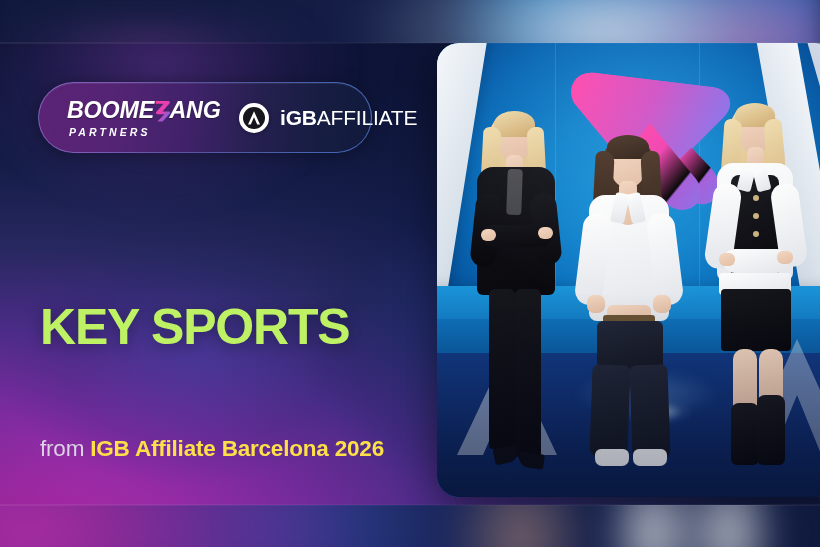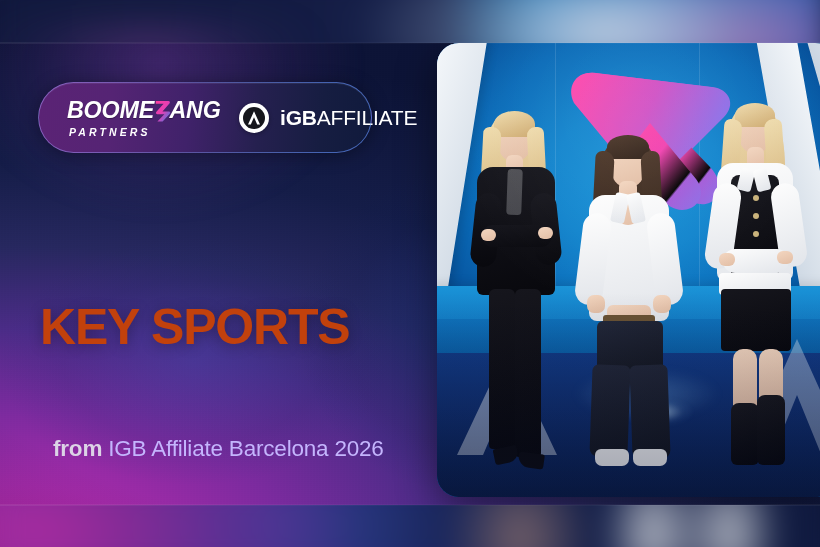--- a/index.html
+++ b/index.html
@@ -132,30 +132,30 @@
     box-shadow:0 1px 4px rgba(0,0,0,.3);
   }
   .igb-text{font-size:21px;color:#fff;white-space:nowrap;letter-spacing:-.2px;}
   .igb-text .b{font-weight:700;}
   .igb-text .l{font-weight:400;}
 
   
   .headline{
     position:absolute;left:40px;top:303px;width:400px;
     font-size:50px;font-weight:700;line-height:.99;letter-spacing:-1.2px;
-    color:#c2410c;text-transform:uppercase;
+    color:#bef264;text-transform:uppercase;
     text-shadow:0 2px 14px rgba(0,0,0,.30);
   }
   .headline .l2{display:block;}
   .subline{
     position:absolute;left:40px;top:437px;width:430px;
     font-size:22.5px;line-height:1.1;letter-spacing:-.2px;white-space:nowrap;
   }
-  .subline .from{color:#dcd3e6;font-weight:700;margin-left:13px;}
-  .subline .strong{color:#c4b5fd;font-weight:400;}
+  .subline .from{color:#dcd3e6;font-weight:400;}
+  .subline .strong{color:#fde047;font-weight:700;}
 
   
   .photo{
     position:absolute;left:437px;top:43px;width:400px;height:454px;
     border-radius:22px;overflow:hidden;
     box-shadow:0 10px 40px rgba(0,0,0,.45);
   }
   .photo .bd{
     position:absolute;inset:0;
     background:

